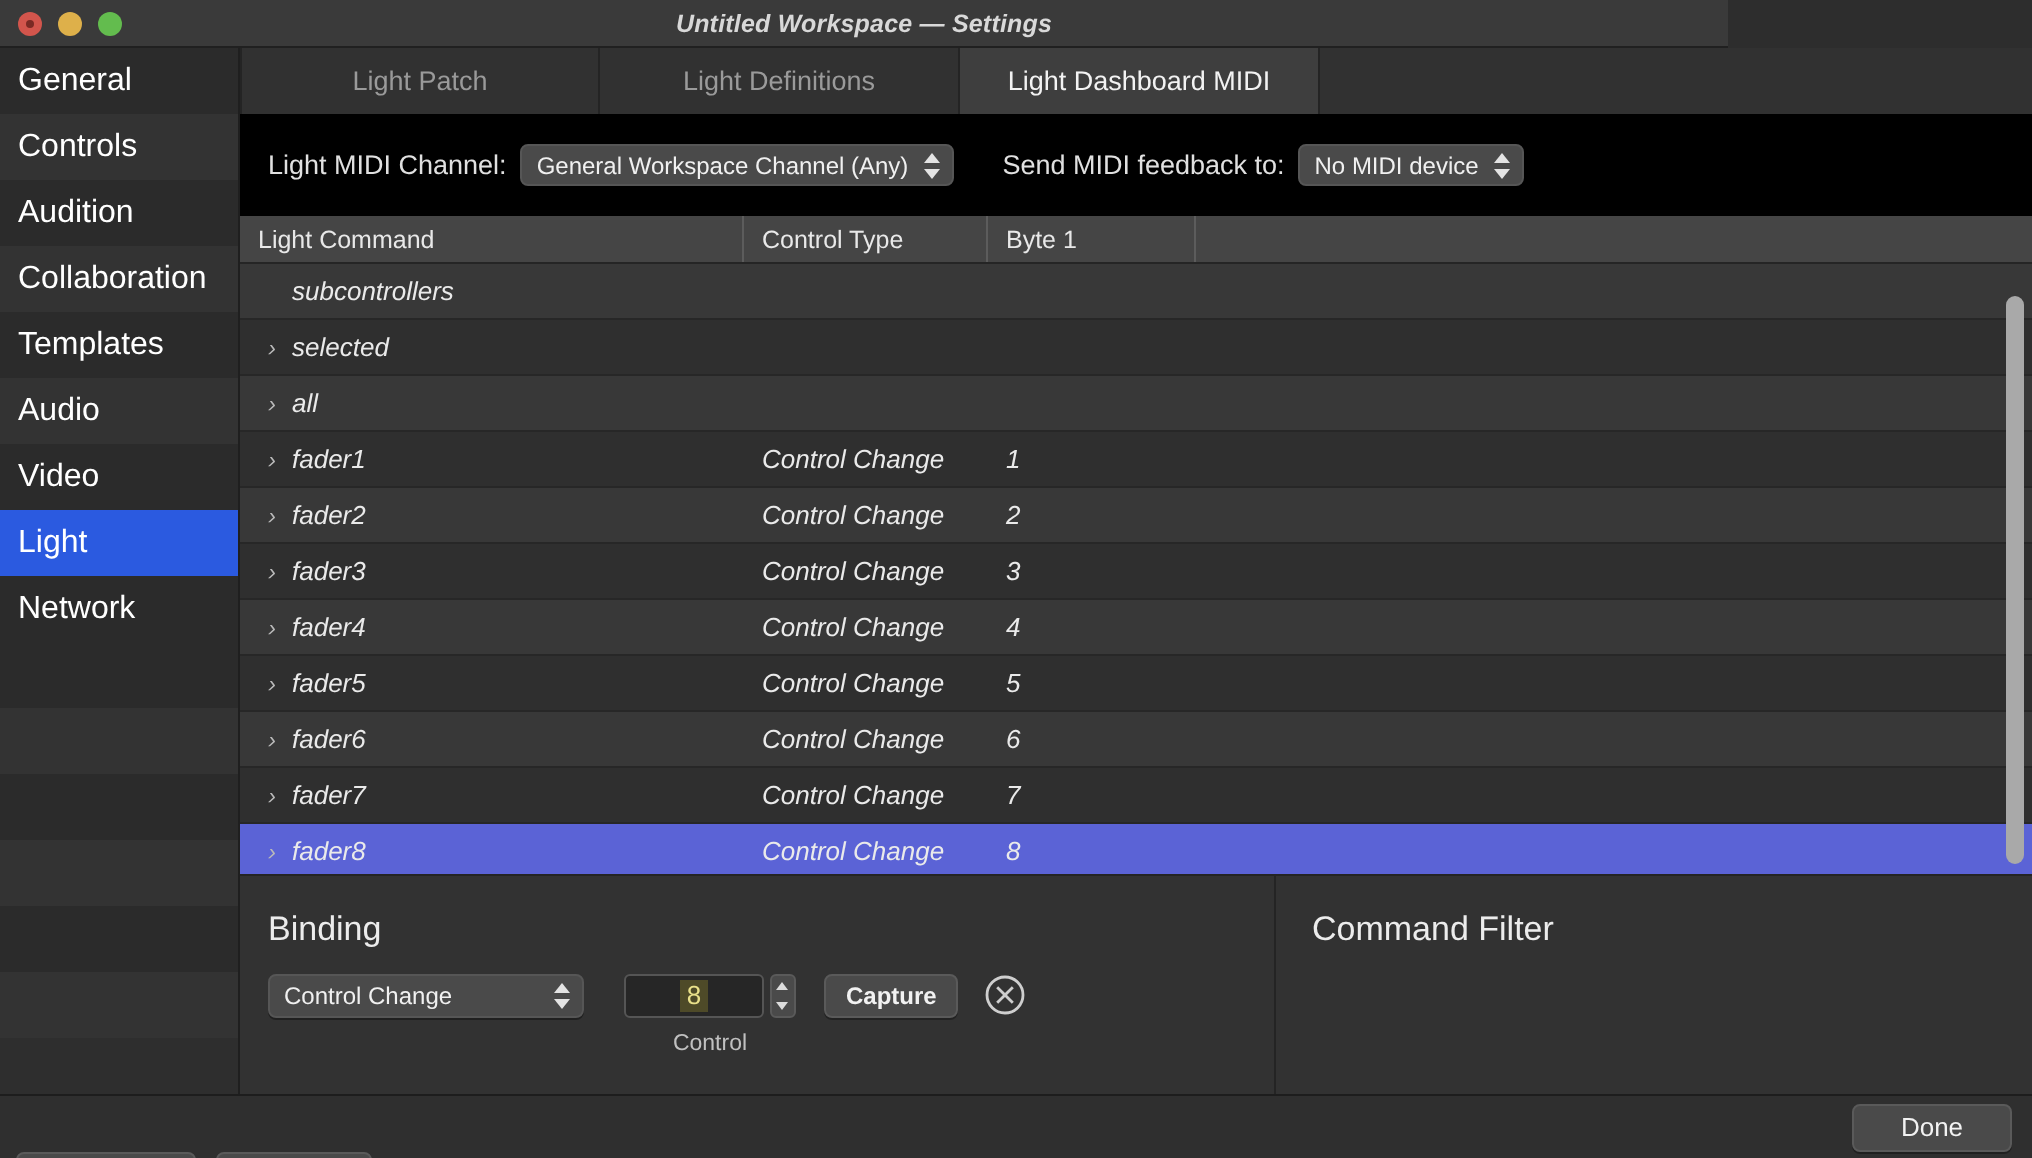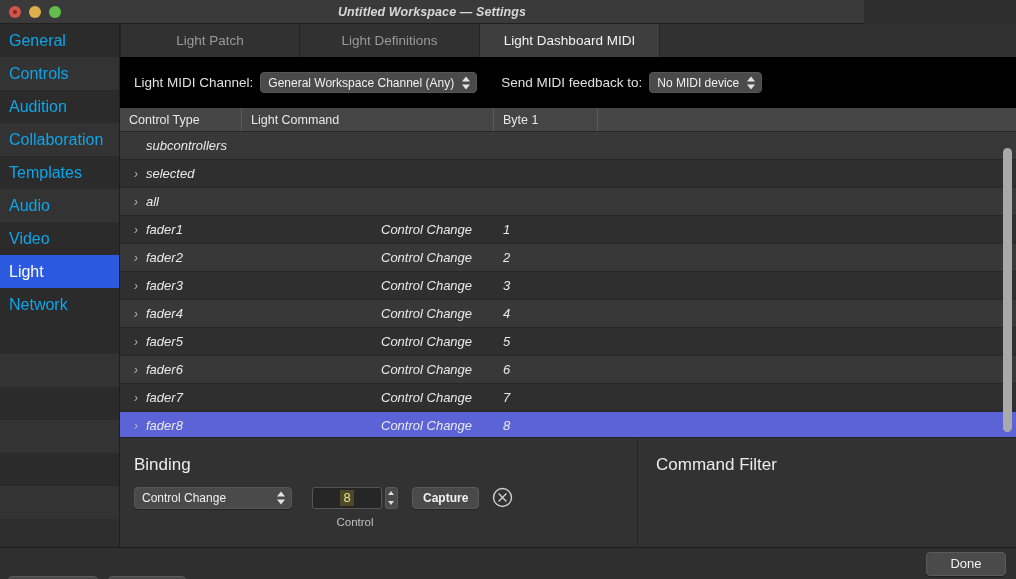--- a/index.html
+++ b/index.html
@@ -44,21 +44,21 @@
   .sidebar {
     position: absolute; left: 0; top: 24px;
     width: 120px; height: 523px;
     background: #2e2e2e;
     border-right: 1px solid #1f1f1f;
     overflow: hidden;
   }
   .side-item {
     height: 33px; line-height: 33px;
     padding-left: 9px;
-    font-size: 16px; color: #0ea5e9;
+    font-size: 16px; color: #ffffff;
     white-space: nowrap;
   }
   .side-item.alt { background: #333333; }
   .side-item.even { background: #2b2b2b; }
   .side-item.selected { background: #2b5ae0; color: #ffffff; }
 
   
   .tabbar {
     position: absolute; left: 120px; top: 24px;
     width: 896px; height: 33px;
@@ -335,22 +335,22 @@
     <span class="gap"></span>
     <span class="fieldlabel">Send MIDI feedback to:</span>
     <span class="popup">
       <span>No MIDI device</span>
       <span class="arrows"></span>
     </span>
   </div>
 
   <div class="table">
     <div class="thead" id="thead">
+        <div class="th c0">Light Command</div>
         <div class="th c1">Control Type</div>
-        <div class="th c0">Light Command</div>
         <div class="th c2">Byte 1</div>
         <div class="th c3"></div>
       </div>
     <div id="tbody">
         <div class="trow even">
           <div class="cell c0">
             <span class="twisty hidden">›</span>
             <span class="rowlabel">subcontrollers</span>
           </div>
           <div class="cell c1"></div>

